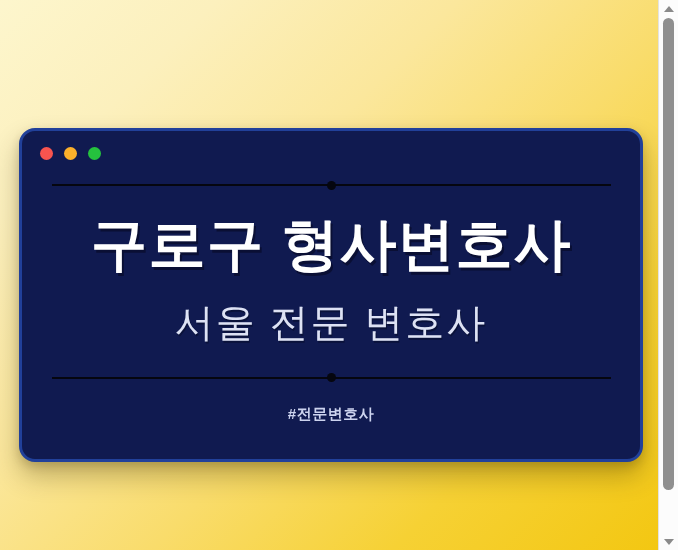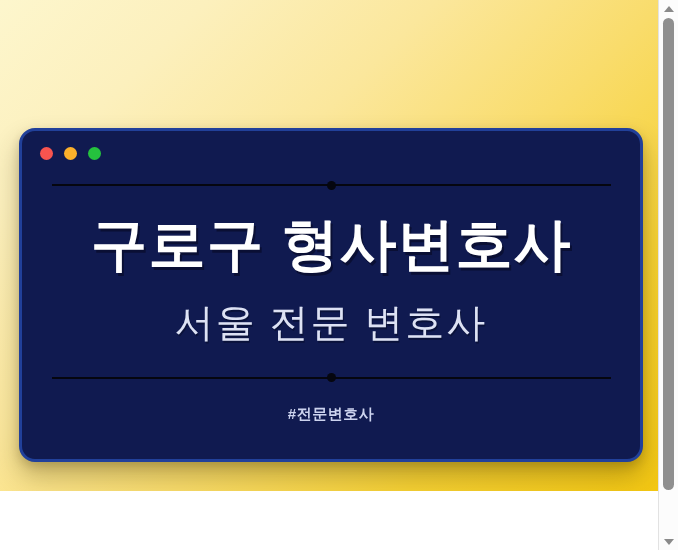--- a/index.html
+++ b/index.html
@@ -15,21 +15,21 @@
     font-family: "Liberation Sans", "DejaVu Sans", sans-serif;
     background: #ffffff;
   }
 
   
   .viewport {
     position: absolute;
     left: 0;
     top: 0;
     width: 658px;
-    height: 491px;
+    height: 550px;
     overflow: hidden;
     background:
       linear-gradient(135deg,
         #fdf6cd 0%,
         #fcf0bd 18%,
         #fbe79c 38%,
         #f9dc6b 58%,
         #f6d134 78%,
         #f3c712 100%);
   }

